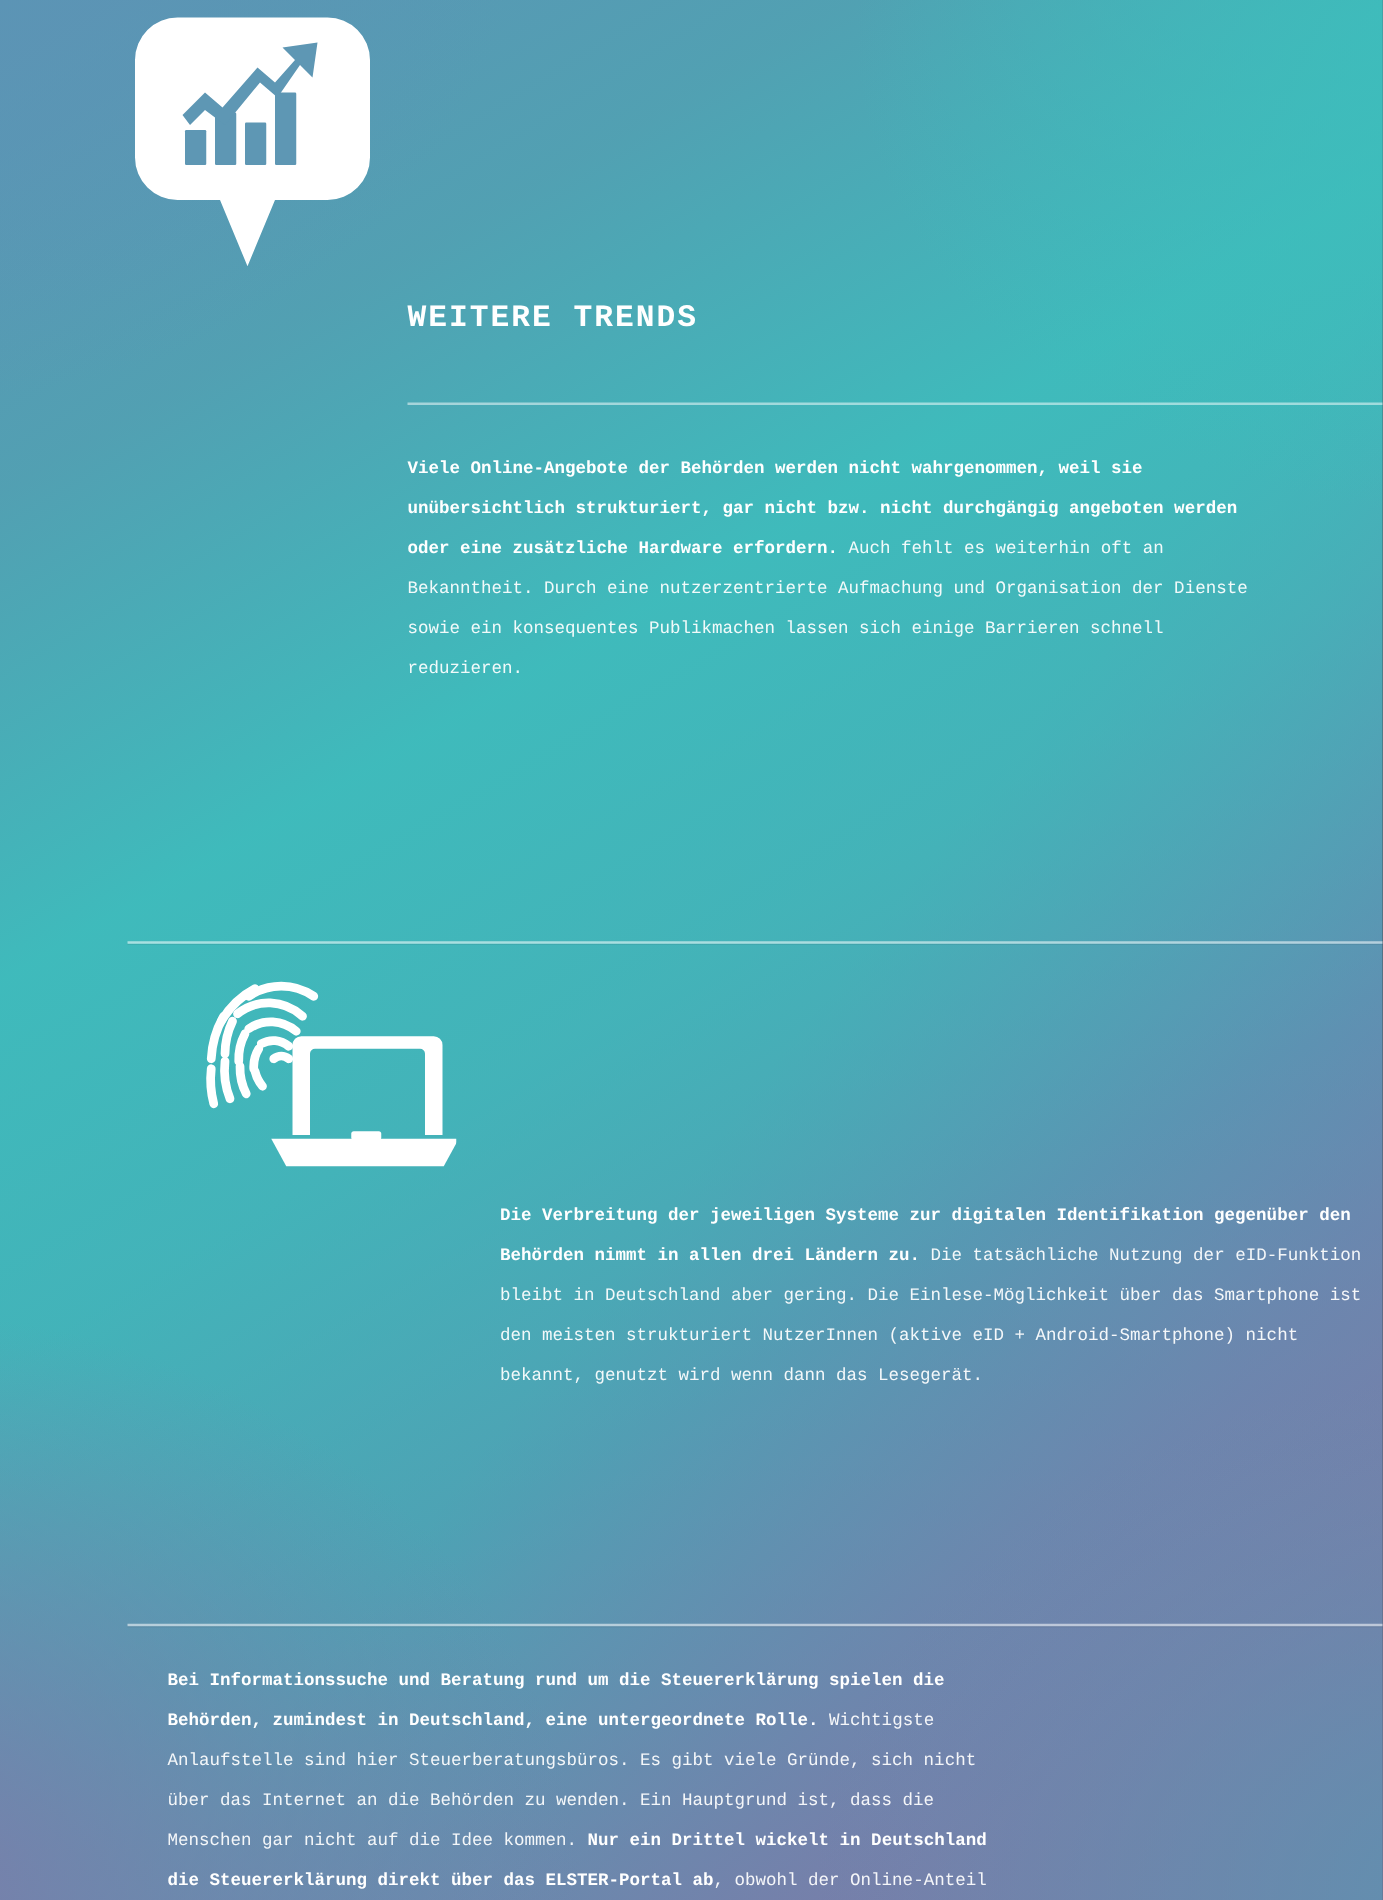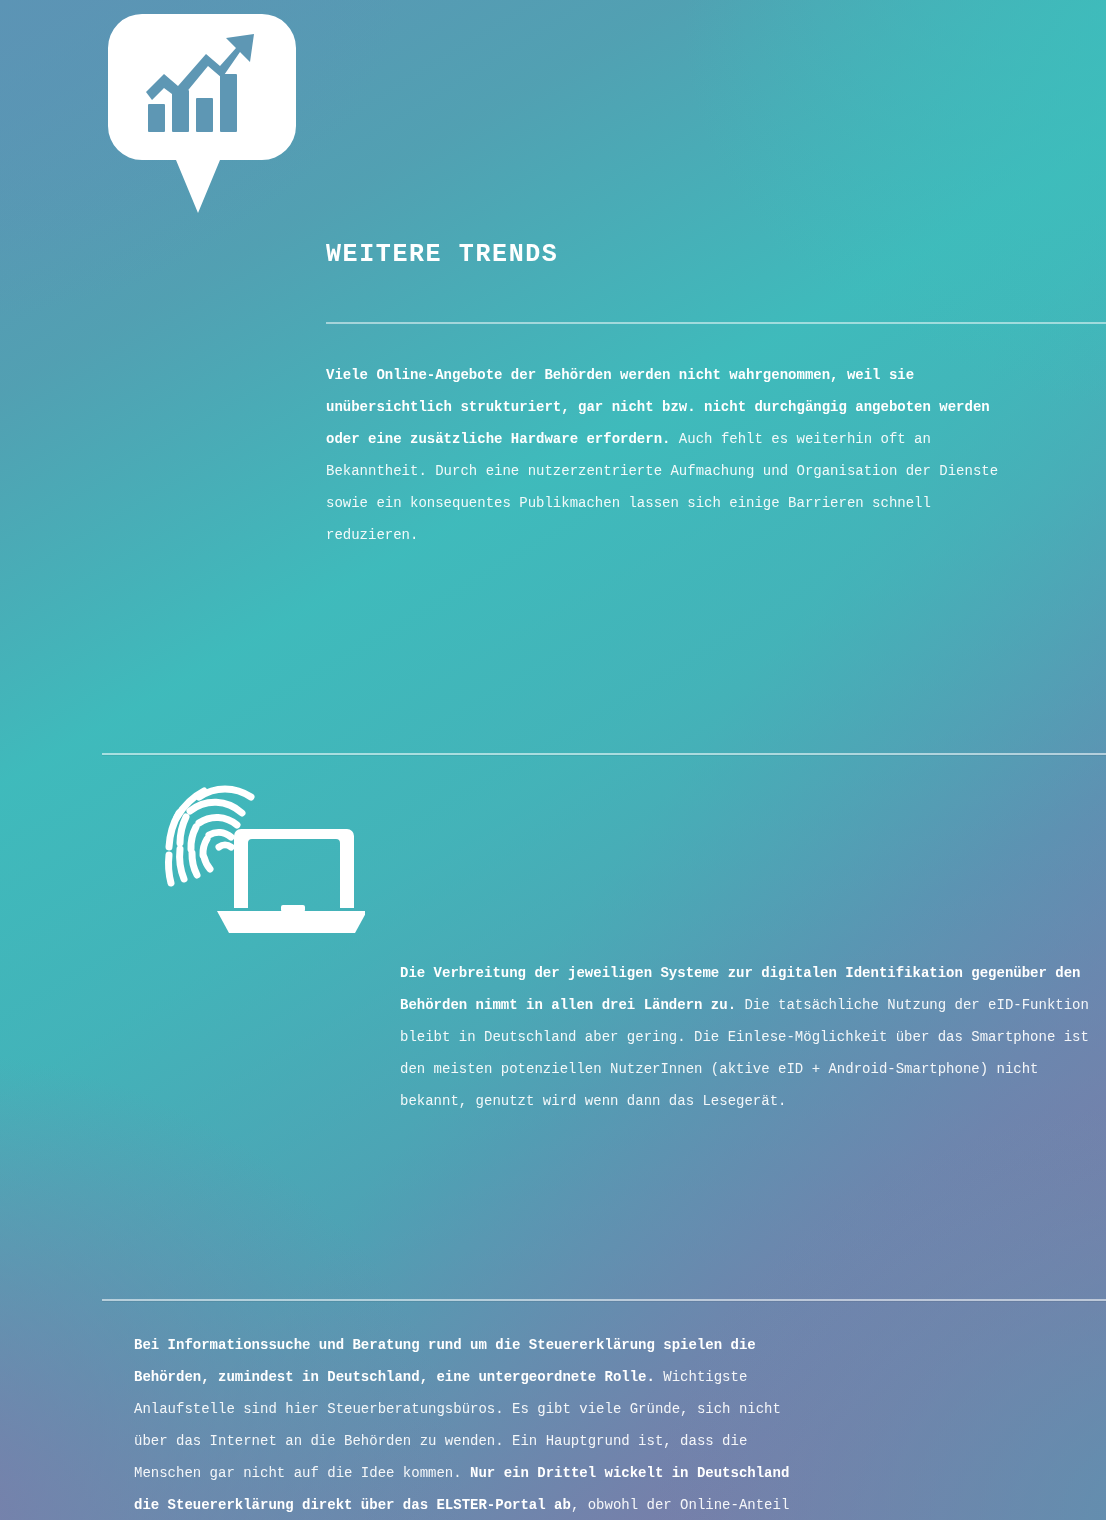--- a/index.html
+++ b/index.html
@@ -131,21 +131,21 @@
       </g>
       <g fill="#ffffff">
         <path d="M106 58 h106 a7 7 0 0 1 7 7 v72 h-14 V72 a4 4 0 0 0 -4 -4 h-84 a4 4 0 0 0 -4 4 v65 h-14 V65 a7 7 0 0 1 7 -7 Z"></path>
         <path d="M86 140 h150 l-12 22 H98 Z" transform="translate(-4,0)"></path>
         <rect x="146" y="134" width="24" height="7" rx="2"></rect>
       </g>
     </svg>
   </div>
 
   <div class="para" style="left:360px; top:352px; width:700px;">
-    <b>Die Verbreitung der jeweiligen Systeme zur digitalen Identifikation gegenüber den Behörden nimmt in allen drei Ländern zu.</b><span> Die tatsächliche Nutzung der eID-Funktion bleibt in Deutschland aber gering. Die Einlese-Möglichkeit über das Smartphone ist den meisten potenziellen NutzerInnen (aktive eID + Android-Smartphone) nicht bekannt, genutzt wird wenn dann das Lesegerät.</span>
+    <b>Die Verbreitung der jeweiligen Systeme zur digitalen Identifikation gegenüber den Behörden nimmt in allen drei Ländern zu.</b><span> Die tatsächliche Nutzung der eID-Funktion bleibt in Deutschland aber gering. Die Einlese-Möglichkeit über das Smartphone ist den meisten strukturiert NutzerInnen (aktive eID + Android-Smartphone) nicht bekannt, genutzt wird wenn dann das Lesegerät.</span>
   </div>
 
   <div class="sep" style="top:534px;"></div>
 
   <div class="para" style="left:94px; top:562px; width:670px;">
     <b>Bei Informationssuche und Beratung rund um die Steuererklärung spielen die Behörden, zumindest in Deutschland, eine untergeordnete Rolle.</b><span> Wichtigste Anlaufstelle sind hier Steuerberatungsbüros. Es gibt viele Gründe, sich nicht über das Internet an die Behörden zu wenden. Ein Hauptgrund ist, dass die Menschen gar nicht auf die Idee kommen. </span><b>Nur ein Drittel wickelt in Deutschland die Steuererklärung direkt über das ELSTER-Portal ab</b><span>, obwohl der Online-Anteil bei Erstellung und Abgabe insgesamt bei knapp 50 Prozent liegt. Offenbar wird hier aufgrund der Komplexität der Thematik häufiger auf unterstützende Software oder gleich auf SteuerberaterInnen zurückgegriffen.</span>
   </div>
 
 </div>
 

